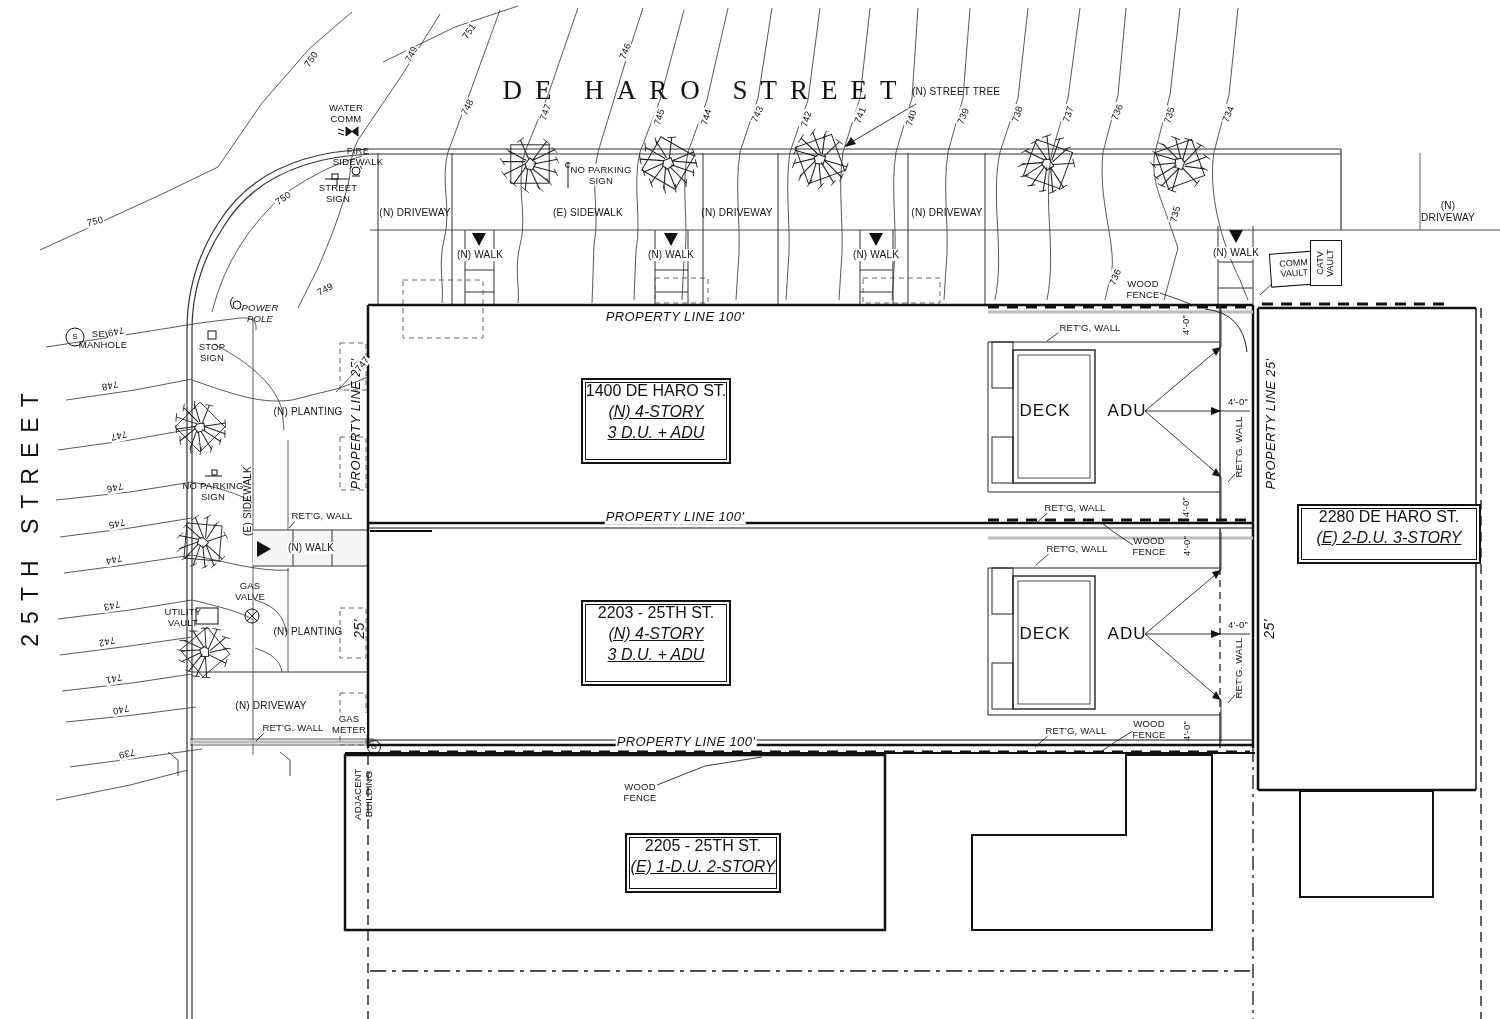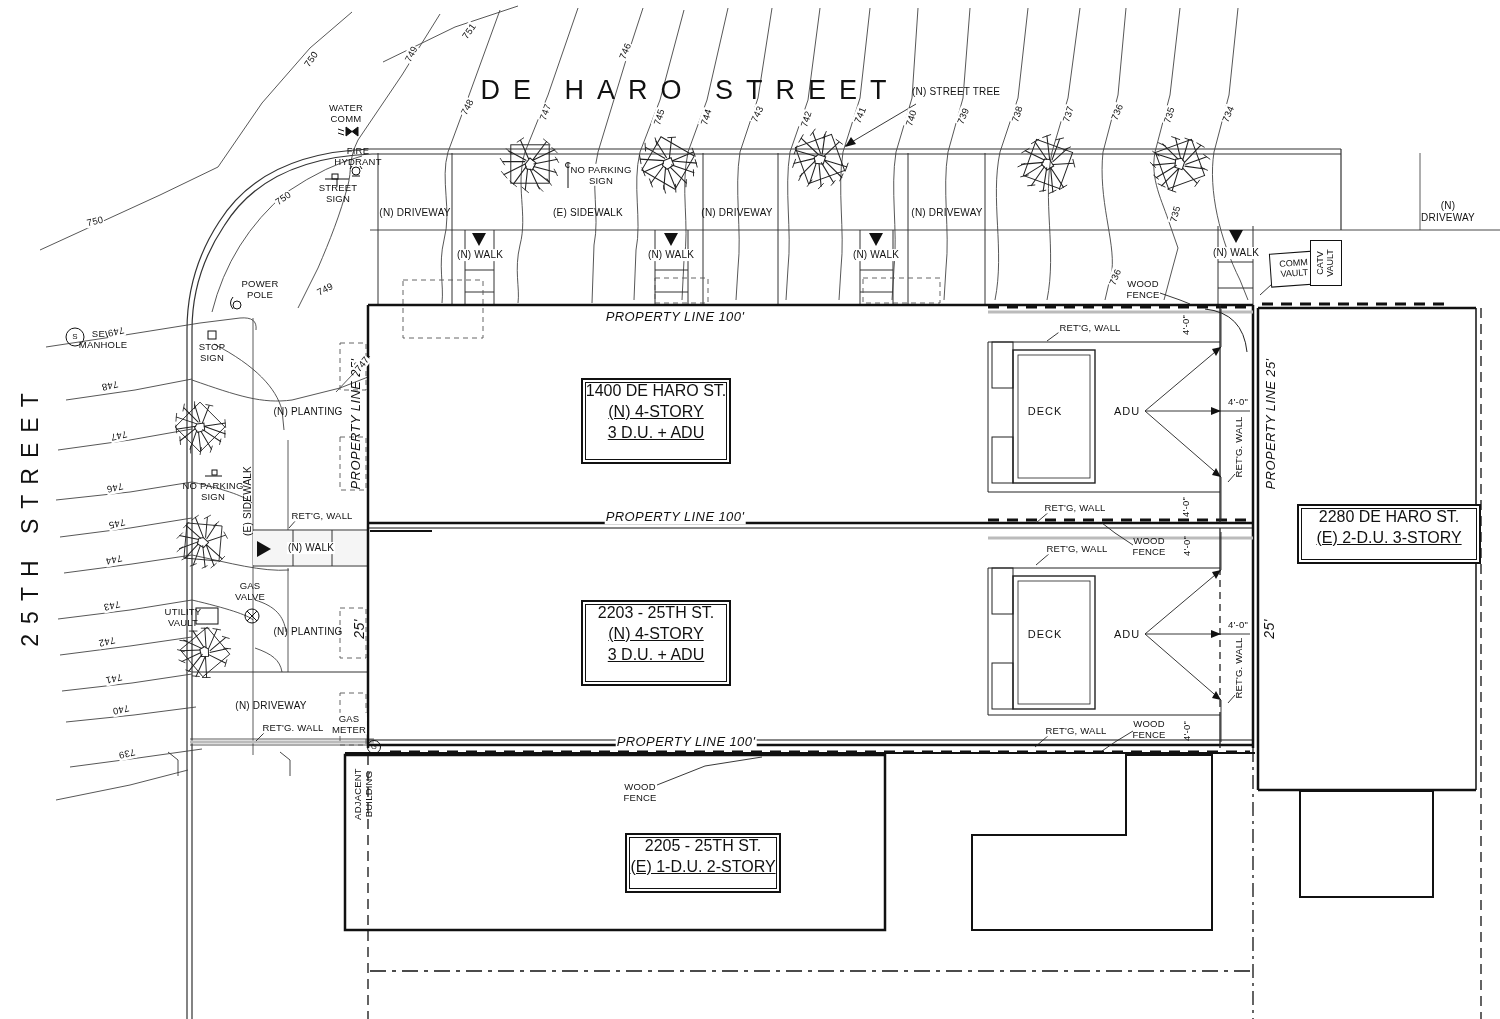--- a/index.html
+++ b/index.html
@@ -10,24 +10,24 @@
        font-size:10px;letter-spacing:.2px;white-space:pre-line;color:#111;}
   .bgw{background:#fff;padding:0 1px;}
   .it{font-style:italic;font-size:13px;letter-spacing:.4px;}
   .big{font-size:27px;letter-spacing:13px;white-space:nowrap;}
   .big2{font-size:23px;letter-spacing:10px;white-space:nowrap;}
   .ctr{font-size:9.5px;background:#fff;padding:0 1px;}
   .sm{font-size:9.5px;}
   .bld{position:absolute;background:#fff;border:2px solid #111;outline:1px solid #111;outline-offset:-5px;
        display:flex;flex-direction:column;align-items:center;
        font-size:16px;line-height:1.32;margin-left:33px;}
-  .bld .und{text-decoration:underline;}
+  .bld .und{text-decoration:underline;font-style:italic;}
   .vault{position:absolute;background:#fff;border:1.2px solid #111;display:flex;align-items:center;
          justify-content:center;font-size:9px;line-height:1.1;text-align:center;white-space:pre-line;}
-  .deckt{font-size:11px;letter-spacing:1px;}
+  .deckt{font-size:17px;letter-spacing:1px;}
 </style>
 </head>
 <body>
 
 <div class="stage">
 
 <svg width="1500" height="1019" viewBox="0 0 1500 1019">
   <defs>
     <g id="tree" stroke="#222" stroke-width="0.9" fill="none">
       <rect x="-16" y="-16" width="32" height="32" stroke-width="0.8"></rect>
@@ -247,21 +247,21 @@
     <use href="#tree" transform="translate(668,163) scale(1.2) rotate(30)"></use>
     <use href="#tree" transform="translate(820,159) scale(1.2) rotate(70)"></use>
     <use href="#tree" transform="translate(1048,164) scale(1.2) rotate(110)"></use>
     <use href="#tree" transform="translate(1180,164) scale(1.2) rotate(160)"></use>
     <use href="#tree" transform="translate(200,427) scale(1.1) rotate(45)"></use>
     <use href="#tree" transform="translate(203,542) scale(1.1) rotate(95)"></use>
     <use href="#tree" transform="translate(205,652) scale(1.1) rotate(140)"></use>
   </g>
 </svg>
 
-  <div class="lbl big" style="left:690px;top:91px;">DE HARO STREET</div>
+  <div class="lbl big" style="left:706px;top:91px;font-family:Liberation Serif, serif;">DE HARO STREET</div>
   <div class="lbl big2" style="left:31px;top:515px;transform:translate(-50%,-50%) rotate(-90deg);">25TH STREET</div>
 
   <div class="lbl it bgw" style="left:675px;top:317px;">PROPERTY LINE 100'</div>
   <div class="lbl it bgw" style="left:675px;top:517px;">PROPERTY LINE 100'</div>
   <div class="lbl it bgw" style="left:686px;top:742px;">PROPERTY LINE 100'</div>
   <div class="lbl it" style="left:356px;top:424px;transform:translate(-50%,-50%) rotate(-90deg);">PROPERTY LINE 25'</div>
   <div class="lbl it" style="left:1271px;top:424px;transform:translate(-50%,-50%) rotate(-90deg);">PROPERTY LINE 25'</div>
   <div class="lbl it" style="left:359px;top:629px;transform:translate(-50%,-50%) rotate(-90deg);font-size:14px;">25'</div>
   <div class="lbl it" style="left:1269px;top:629px;transform:translate(-50%,-50%) rotate(-90deg);font-size:14px;">25'</div>
 
@@ -331,26 +331,26 @@
   <div class="vault" style="left:1270px;top:252px;width:46px;height:32px;transform:rotate(-4deg);"><span>COMM
 VAULT</span></div>
   <div class="vault" style="left:1303px;top:247px;width:44px;height:30px;transform:rotate(-90deg);"><span>CATV
 VAULT</span></div>
   <div class="lbl sm" style="left:363px;top:794px;transform:translate(-50%,-50%) rotate(-90deg);">ADJACENT
 BUILDING</div>
 
   <div class="lbl sm" style="left:346px;top:113px;">WATER
 COMM</div>
   <div class="lbl sm" style="left:358px;top:156px;">FIRE
-HYDRANT</div>
+SIDEWALK</div>
   <div class="lbl sm" style="left:338px;top:193px;">STREET
 SIGN</div>
   <div class="lbl sm" style="left:212px;top:352px;">STOP
 SIGN</div>
-  <div class="lbl sm" style="left:260px;top:289px;">POWER
+  <div class="lbl sm" style="left:260px;top:313px;font-style:italic;">POWER
 POLE</div>
   <div class="lbl sm" style="left:103px;top:339px;">SEW
 MANHOLE</div>
   <div class="lbl" style="left:75px;top:337px;font-size:8px;">S</div>
   <div class="lbl sm bgw" style="left:601px;top:175px;">NO PARKING
 SIGN</div>
   <div class="lbl sm" style="left:213px;top:491px;">NO PARKING
 SIGN</div>
   <div class="lbl sm" style="left:250px;top:591px;">GAS
 VALVE</div>

